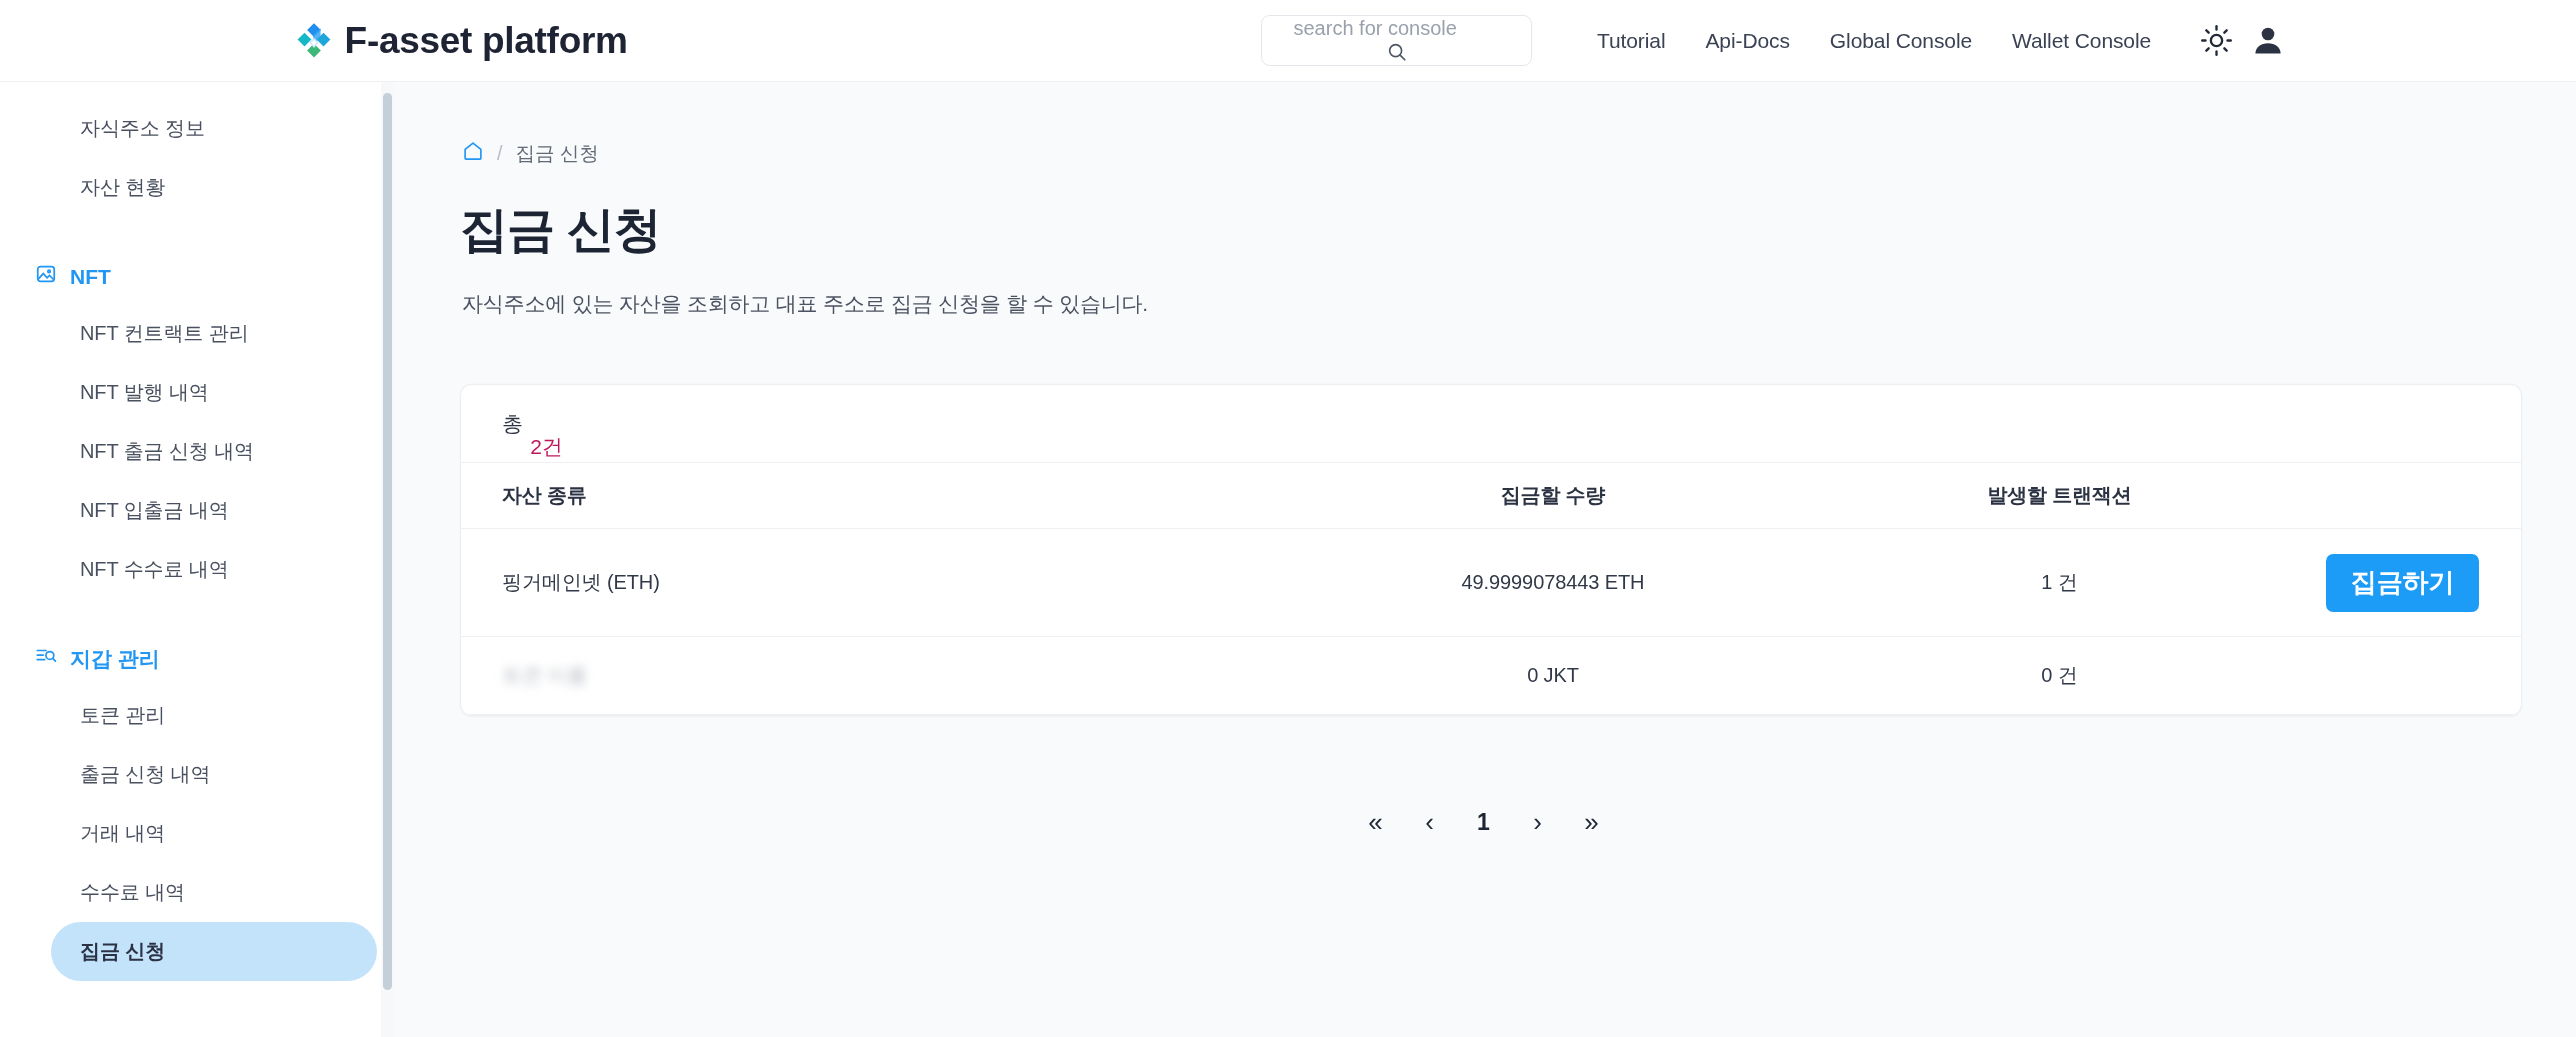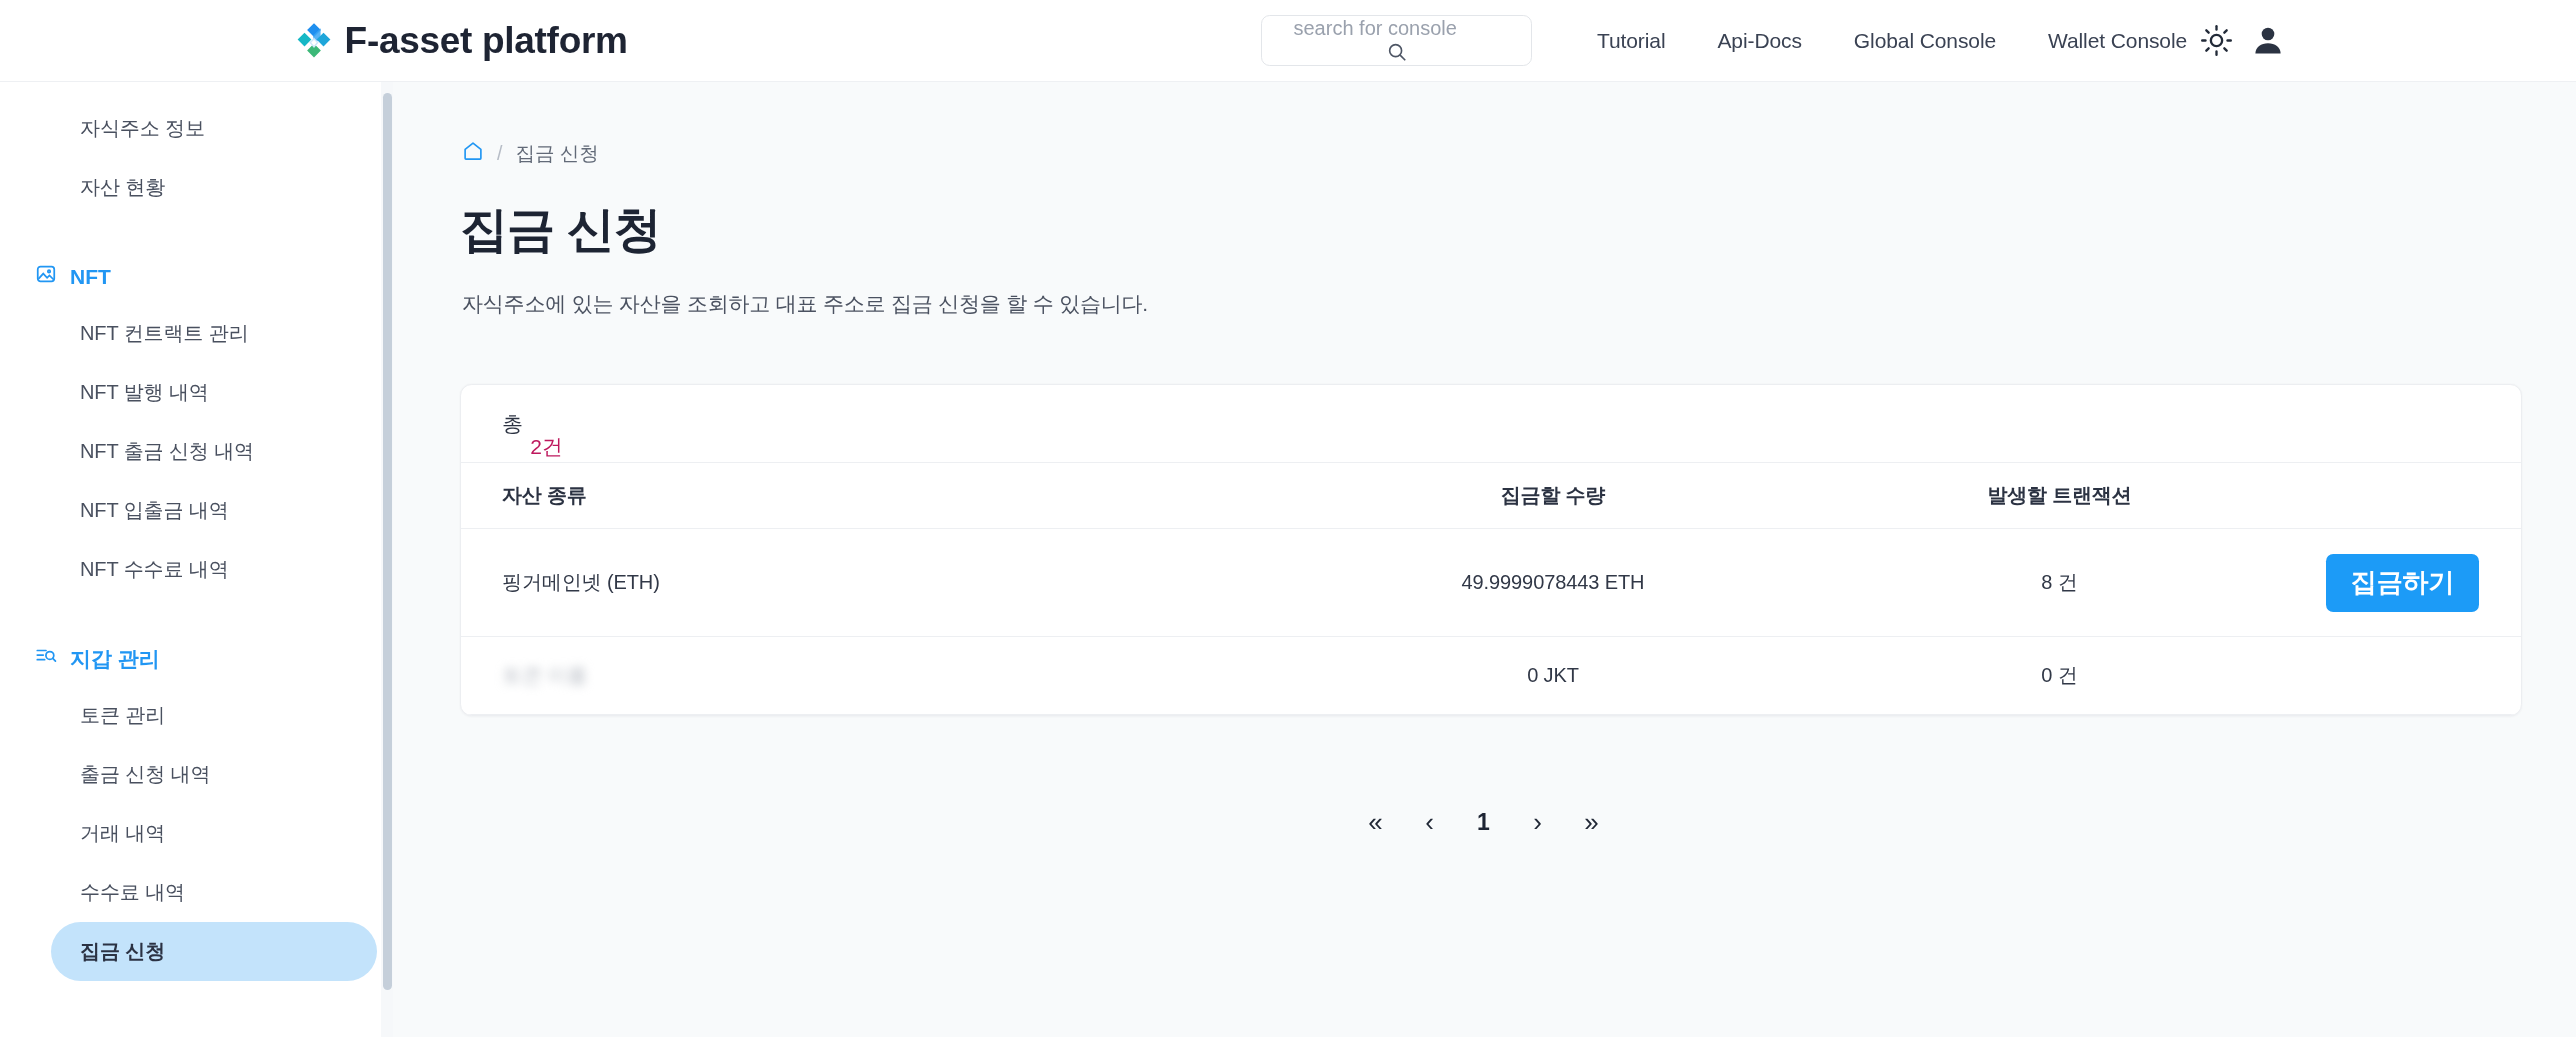--- a/index.html
+++ b/index.html
@@ -36,21 +36,21 @@
   }
   .search-input {
     border: 0; outline: 0; background: transparent;
     font-size: 20px; color: #2d3342;
     font-family: inherit; width: 206px; height: 100%;
   }
   .search-input::placeholder { color: #9aa1ad; }
   .search-icon { width: 22px; height: 22px; flex: 0 0 auto; }
 
   .nav { position: absolute; left: 1577px; top: 0; height: 82px;
-         display: flex; align-items: center; gap: 12px; }
+         display: flex; align-items: center; gap: 0; }
   .nav a {
     font-size: 21px; color: #3a4253; text-decoration: none;
     padding: 0 20px; white-space: nowrap; letter-spacing: -0.1px;
   }
 
   .theme-toggle {
     position: absolute; left: 2200px; top: 24px;
     width: 33px; height: 33px; cursor: pointer;
   }
   .avatar-btn {
@@ -346,21 +346,21 @@
           <th class="col-asset">자산 종류</th>
           <th class="col-amount">집금할 수량</th>
           <th class="col-tx">발생할 트랜잭션</th>
           <th class="col-act"></th>
         </tr>
       </thead>
       <tbody>
         <tr>
           <td class="col-asset">핑거메인넷 (ETH)</td>
           <td class="col-amount">49.9999078443 ETH</td>
-          <td class="col-tx">8 건</td>
+          <td class="col-tx">1 건</td>
           <td class="col-act">
             <button class="btn-primary">집금하기</button>
           </td>
         </tr>
         <tr>
           <td class="col-asset">
             <span class="blurred">토큰 이름</span>
           </td>
           <td class="col-amount">0 JKT</td>
           <td class="col-tx">0 건</td>

